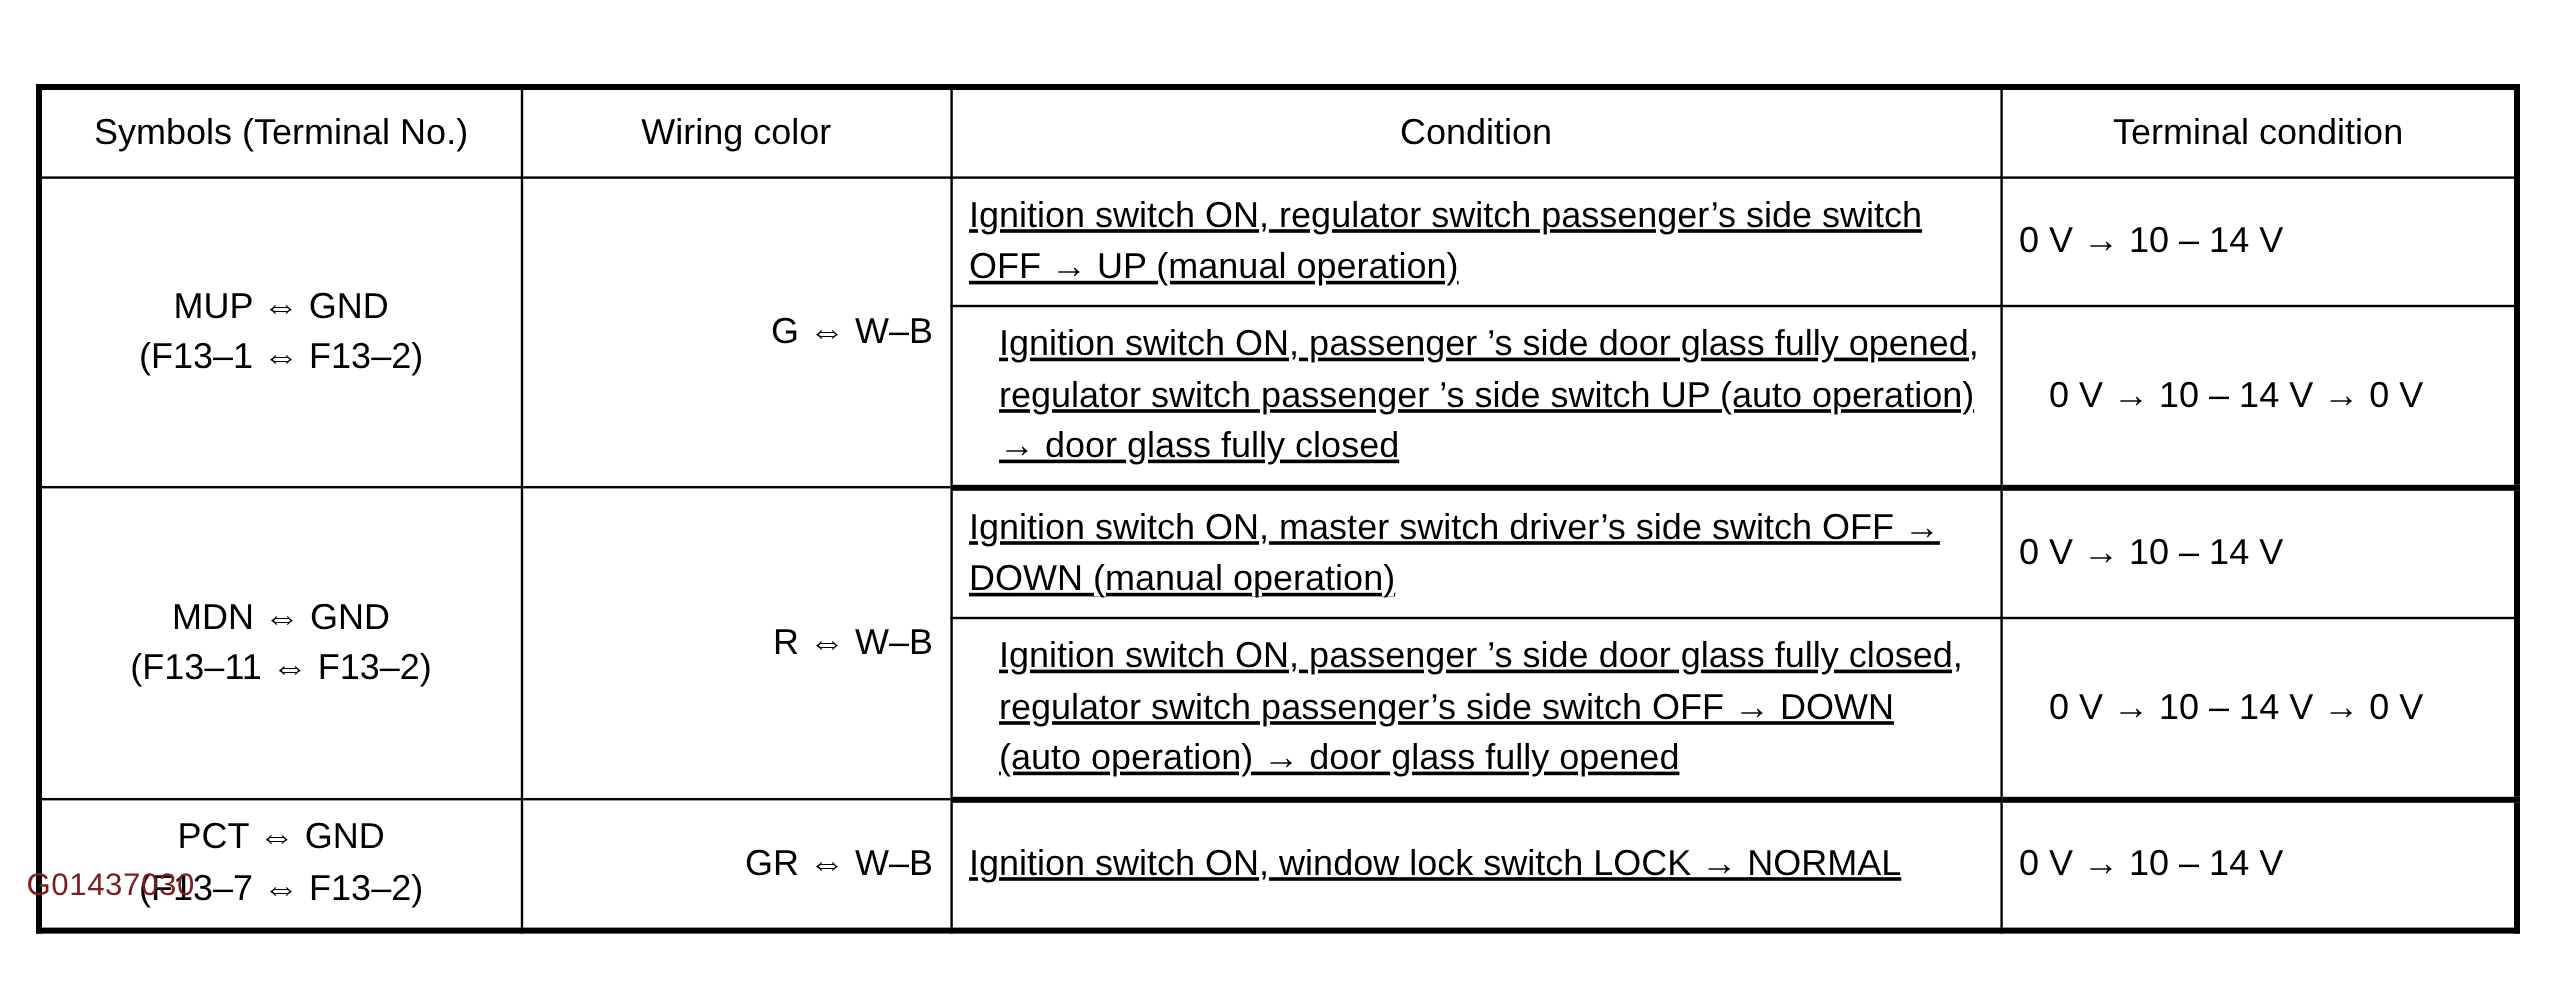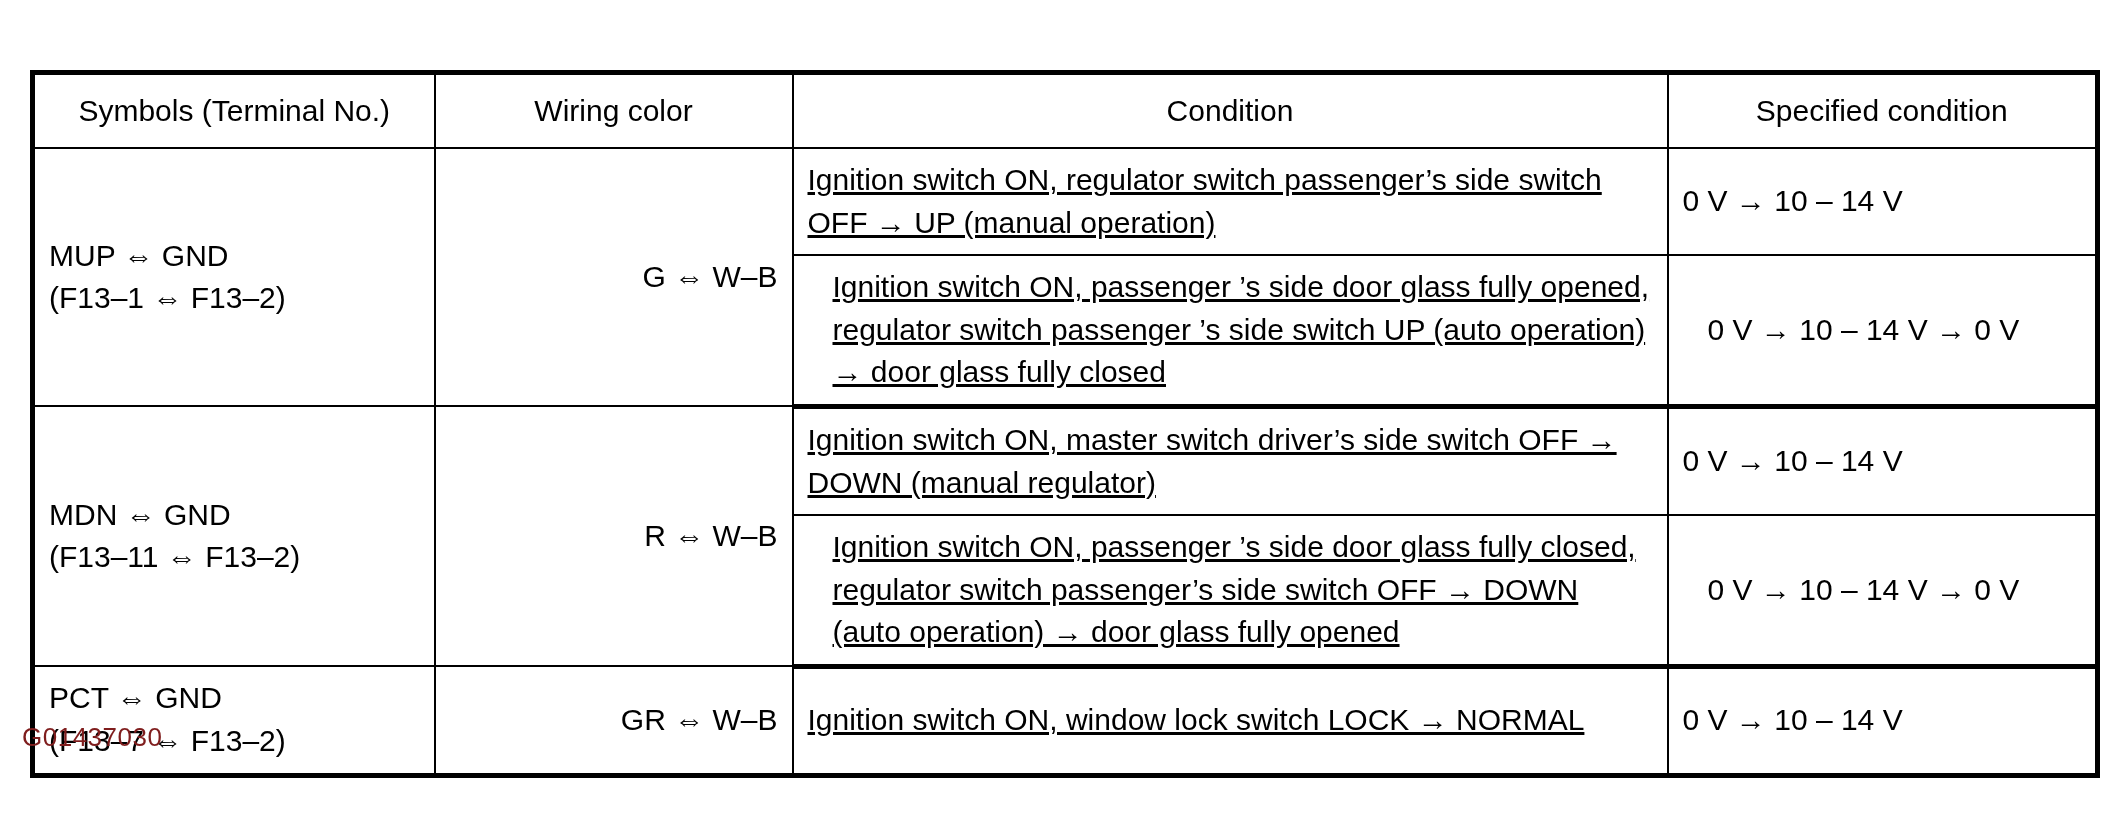--- a/index.html
+++ b/index.html
@@ -61,21 +61,21 @@
 
   
   thead th {
     text-align: center;
     height: 52px;
     padding: 8px 10px;
     border-bottom: 5px solid #000000;
   }
 
   td.sym {
-    text-align: left;
+    text-align: center;
     line-height: 1.55;
     white-space: nowrap;
   }
   td.wiring {
     text-align: right;
     white-space: nowrap;
   }
   td.cond {
     text-align: left;
     padding-left: 18px;
@@ -119,21 +119,21 @@
         <col class="c-wiring">
         <col class="c-condition">
         <col class="c-specified">
       </colgroup>
 
       <thead>
         <tr>
           <th>Symbols (Terminal No.)</th>
           <th>Wiring color</th>
           <th>Condition</th>
-          <th>Specified condition</th>
+          <th>Terminal condition</th>
         </tr>
       </thead>
 
       <tbody>
 
         <tr>
           <td class="sym" rowspan="2">
             <span class="sym-line1">MUP ⇔ GND</span>
             <span class="sym-line2">(F13–1 ⇔ F13–2)</span>
           </td>
@@ -145,21 +145,21 @@
           <td class="cond">Ignition switch ON, passenger ’s side door glass fully opened, regulator switch passenger ’s side switch UP (auto operation) → door glass fully closed</td>
           <td class="spec">0 V → 10 – 14 V → 0 V</td>
         </tr>
 
         <tr>
           <td class="sym" rowspan="2">
             <span class="sym-line1">MDN ⇔ GND</span>
             <span class="sym-line2">(F13–11 ⇔ F13–2)</span>
           </td>
           <td class="wiring" rowspan="2">R ⇔ W–B</td>
-          <td class="cond">Ignition switch ON, master switch driver’s side switch OFF → DOWN (manual regulator)</td>
+          <td class="cond">Ignition switch ON, master switch driver’s side switch OFF → DOWN (manual operation)</td>
           <td class="spec">0 V → 10 – 14 V</td>
         </tr>
         <tr class="group-end">
           <td class="cond">Ignition switch ON, passenger ’s side door glass fully closed, regulator switch passenger’s side switch OFF → DOWN (auto operation) → door glass fully opened</td>
           <td class="spec">0 V → 10 – 14 V → 0 V</td>
         </tr>
 
         <tr>
           <td class="sym">
             <span class="sym-line1">PCT ⇔ GND</span>

